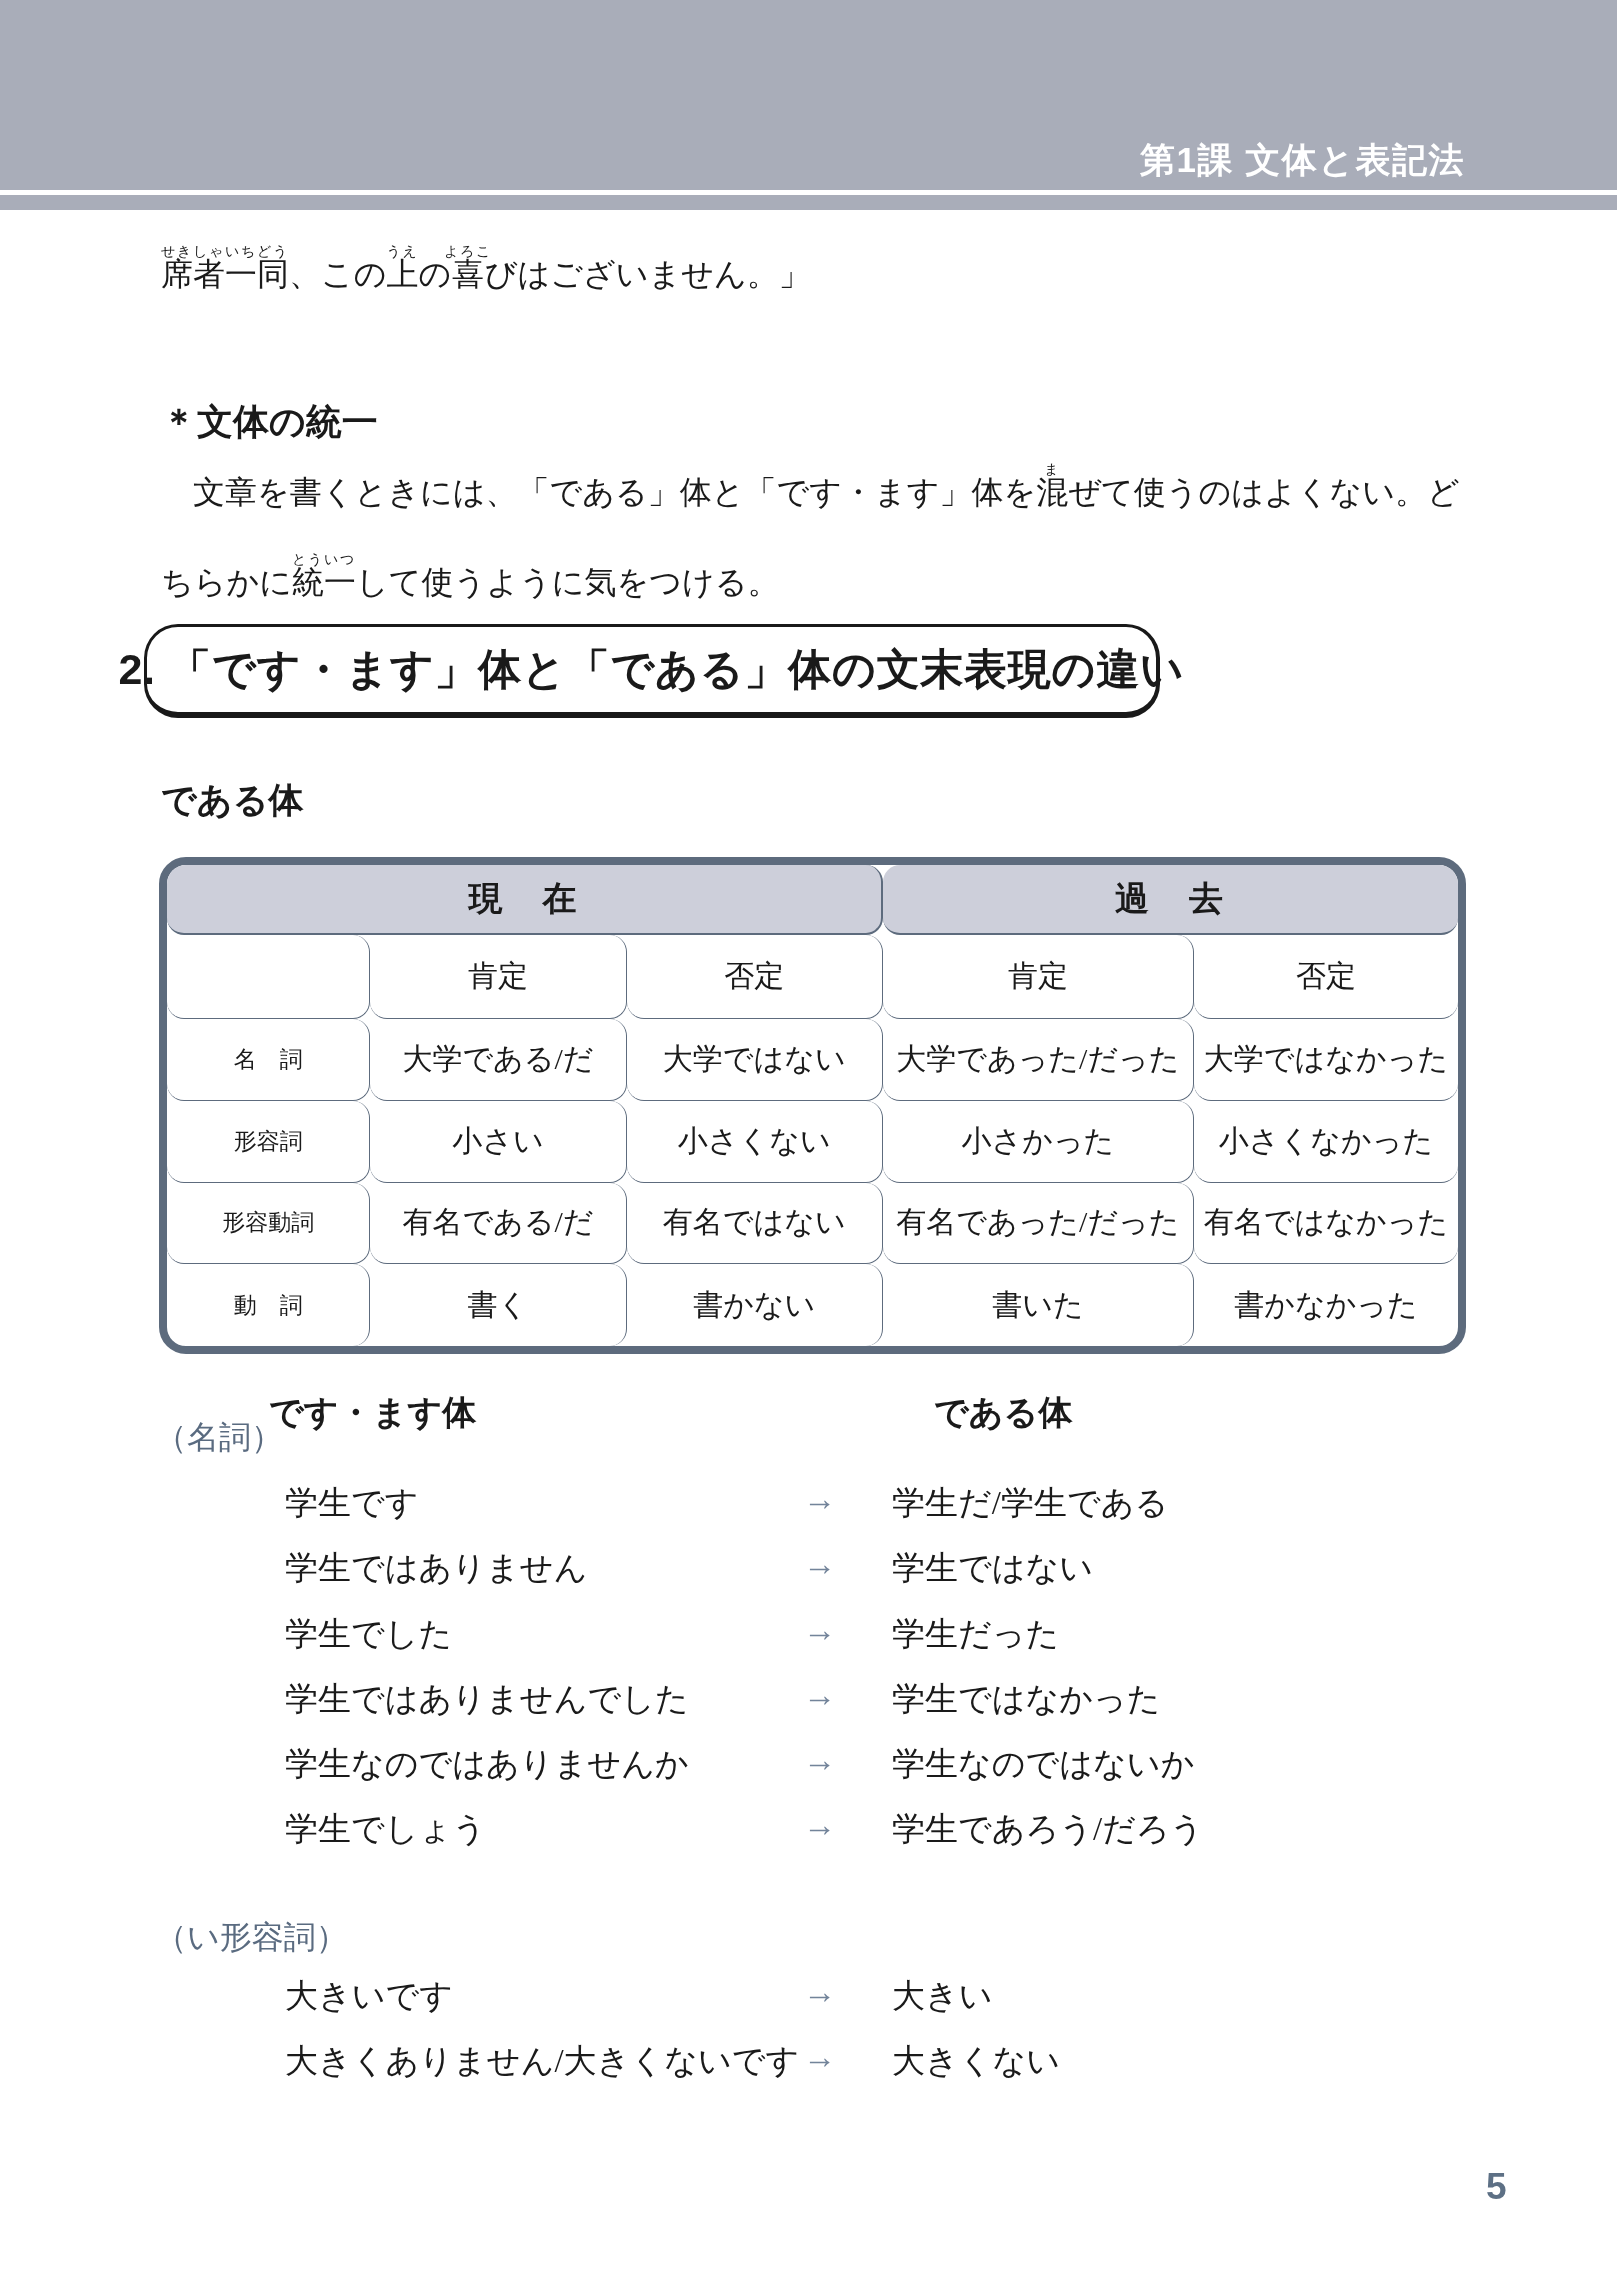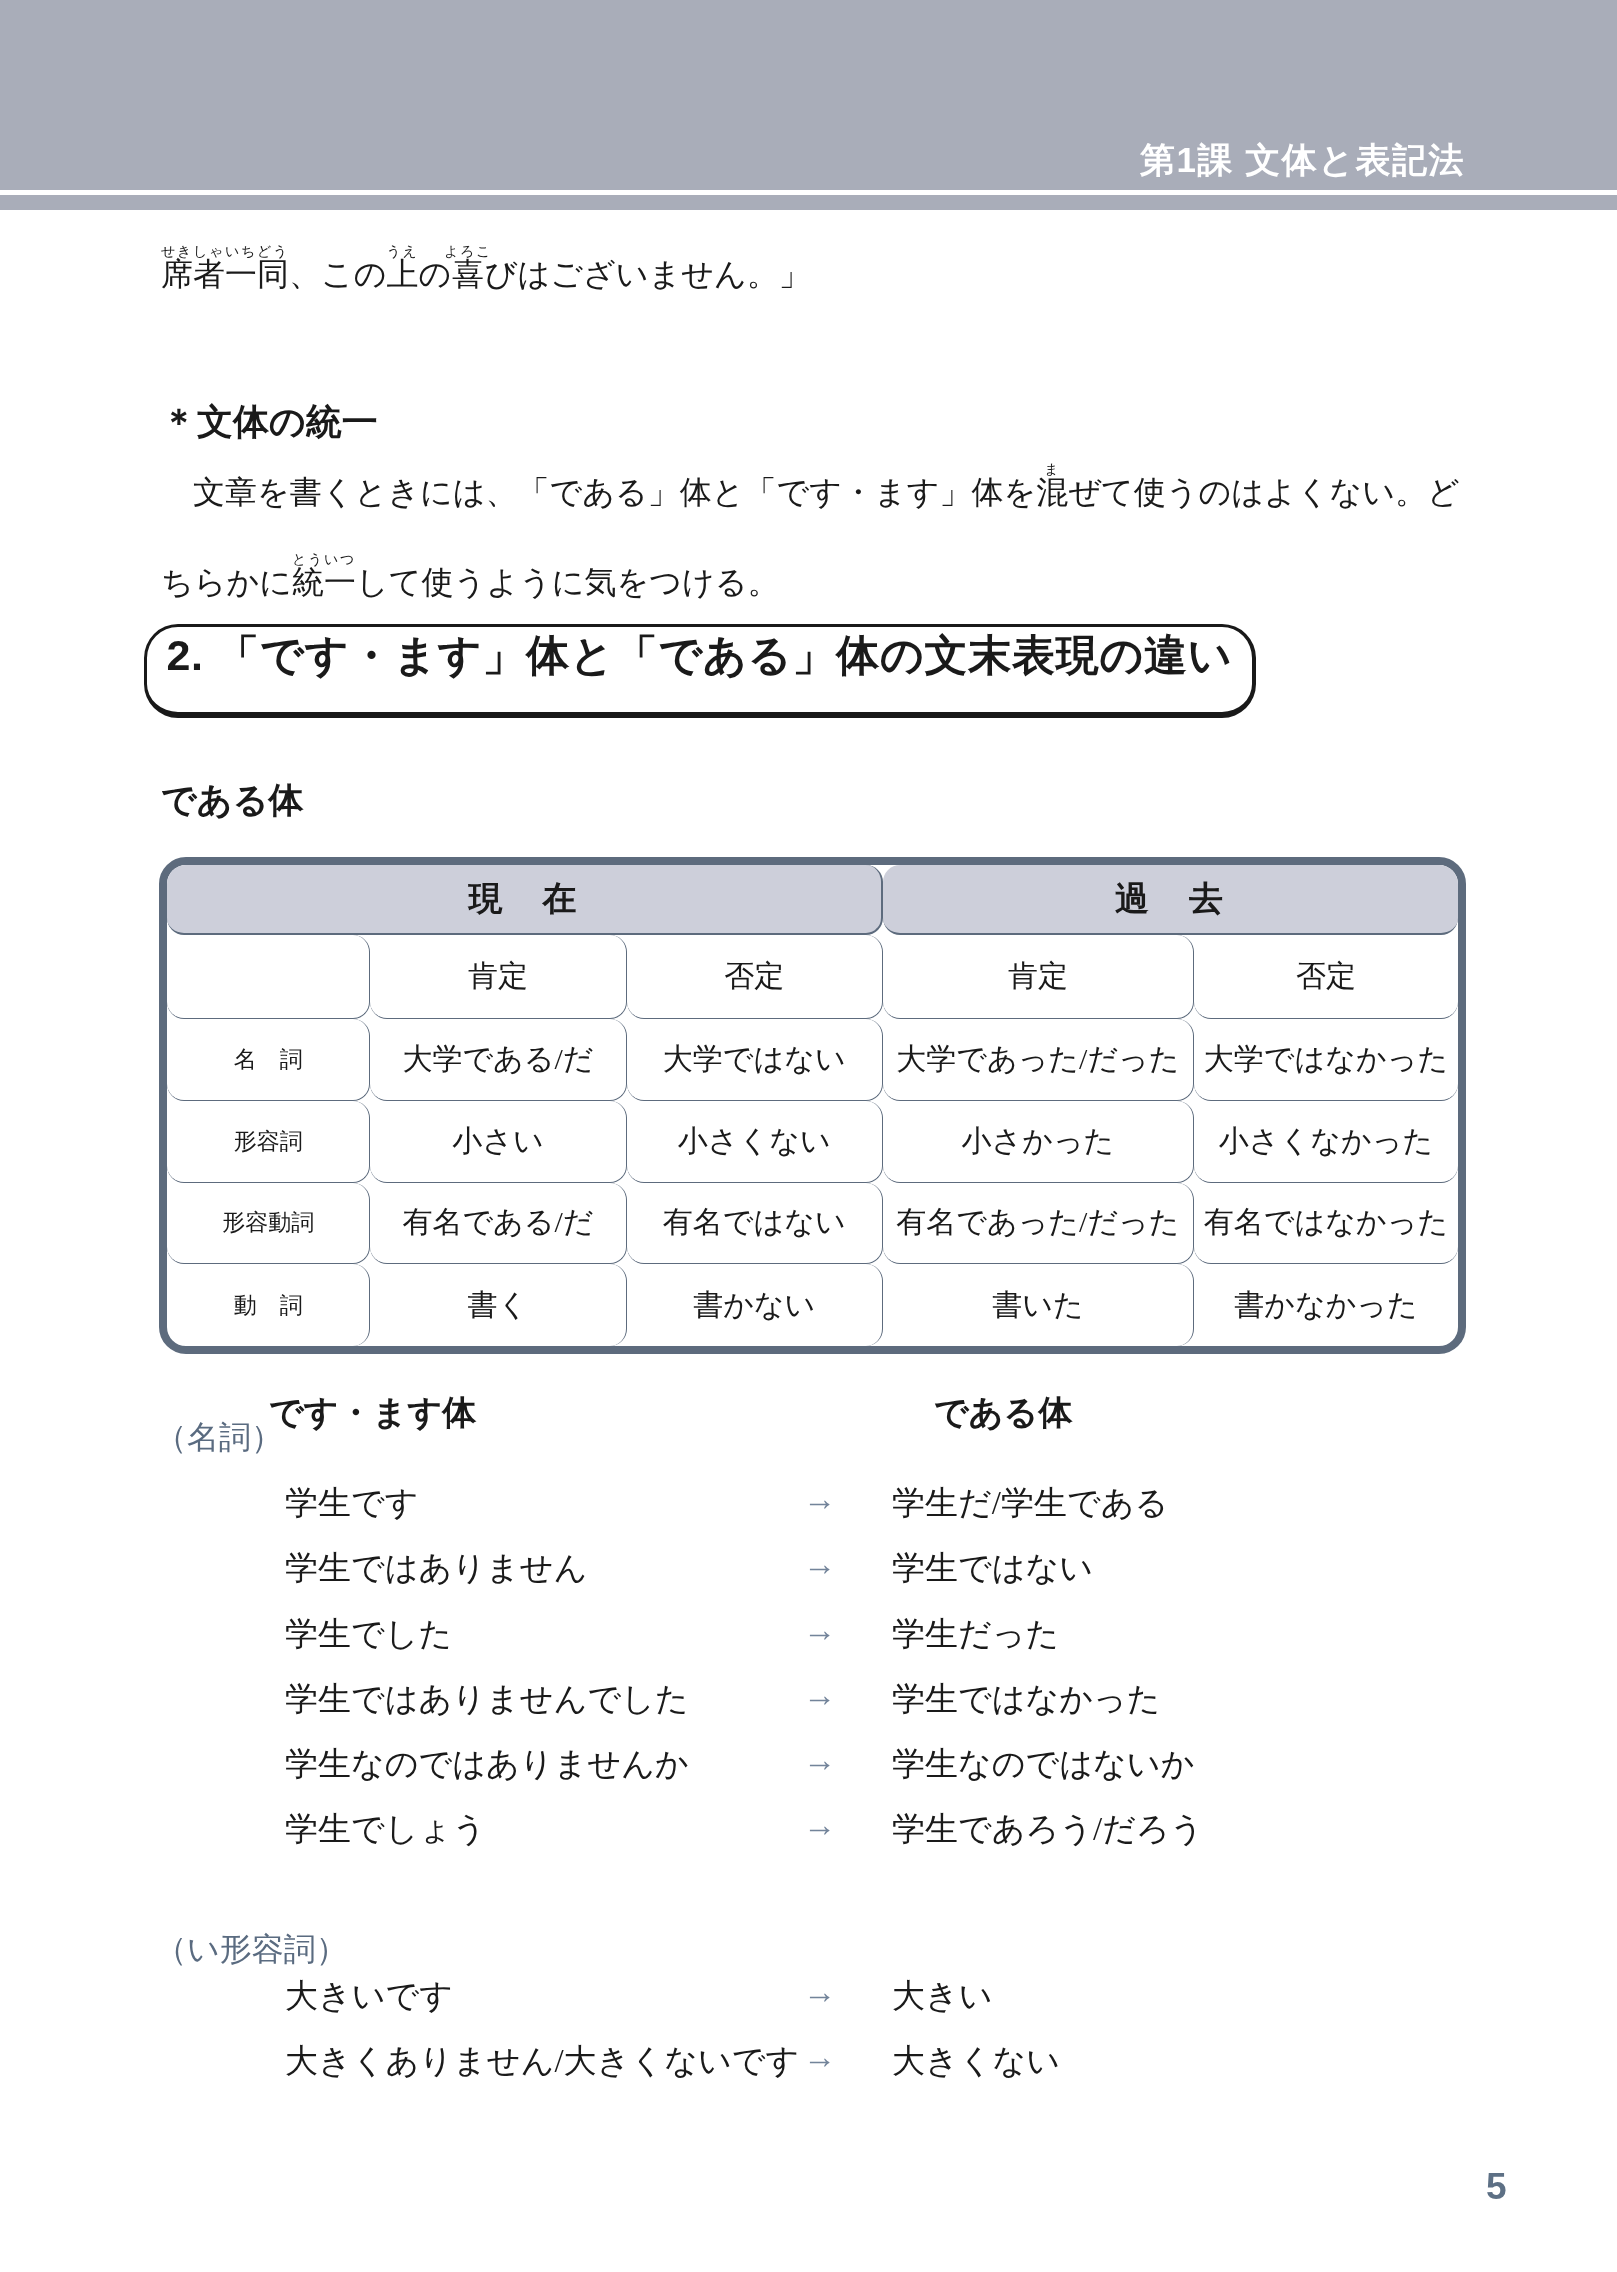--- a/index.html
+++ b/index.html
@@ -35,25 +35,25 @@
   .quote-line { left:161px; top:244px; }
 
   .section-head {
     position:absolute; left:161px; top:398px;
     font-family:"Liberation Sans","DejaVu Sans",sans-serif;
     font-weight:bold; font-size:36px; white-space:nowrap;
   }
 
   
   .box-heading {
-    position:absolute; left:144px; top:624px; width:1112px; height:94px;
+    position:absolute; left:144px; top:624px; width:1016px; height:94px;
     box-sizing:border-box;
     border:3.7px solid #191919; border-bottom-width:6px; border-right-width:4.4px;
     border-radius:34px;
-    display:flex; justify-content:center;
+    display:flex; align-items:center; justify-content:center;
     background:#ffffff;
   }
   .box-heading-text {
     font-family:"Liberation Sans","DejaVu Sans",sans-serif;
     font-weight:bold; font-size:43px; letter-spacing:0.7px; white-space:nowrap;
   }
 
   .dearu-label {
     position:absolute; left:161px; top:777px;
     font-family:"Liberation Sans","DejaVu Sans",sans-serif;
@@ -200,21 +200,21 @@
         <span class="cmp-arrow">→</span>
         <span class="cmp-right">学生なのではないか</span>
       </div>
       <div class="cmp-row" style="top: 1807px;">
         <span class="cmp-left">学生でしょう</span>
         <span class="cmp-arrow">→</span>
         <span class="cmp-right">学生であろう/だろう</span>
       </div>
     </div>
 
-  <div class="group-label" style="top:1916px;margin-top:12px;">（い形容詞）</div>
+  <div class="group-label" style="top:1916px;">（い形容詞）</div>
   <div id="adj-rows">
       <div class="cmp-row" style="top: 1974px; padding-left: 28px;">
         <span class="cmp-left">大きいです</span>
         <span class="cmp-arrow">→</span>
         <span class="cmp-right">大きい</span>
       </div>
       <div class="cmp-row" style="top: 2039px;">
         <span class="cmp-left">大きくありません/大きくないです</span>
         <span class="cmp-arrow">→</span>
         <span class="cmp-right">大きくない</span>

